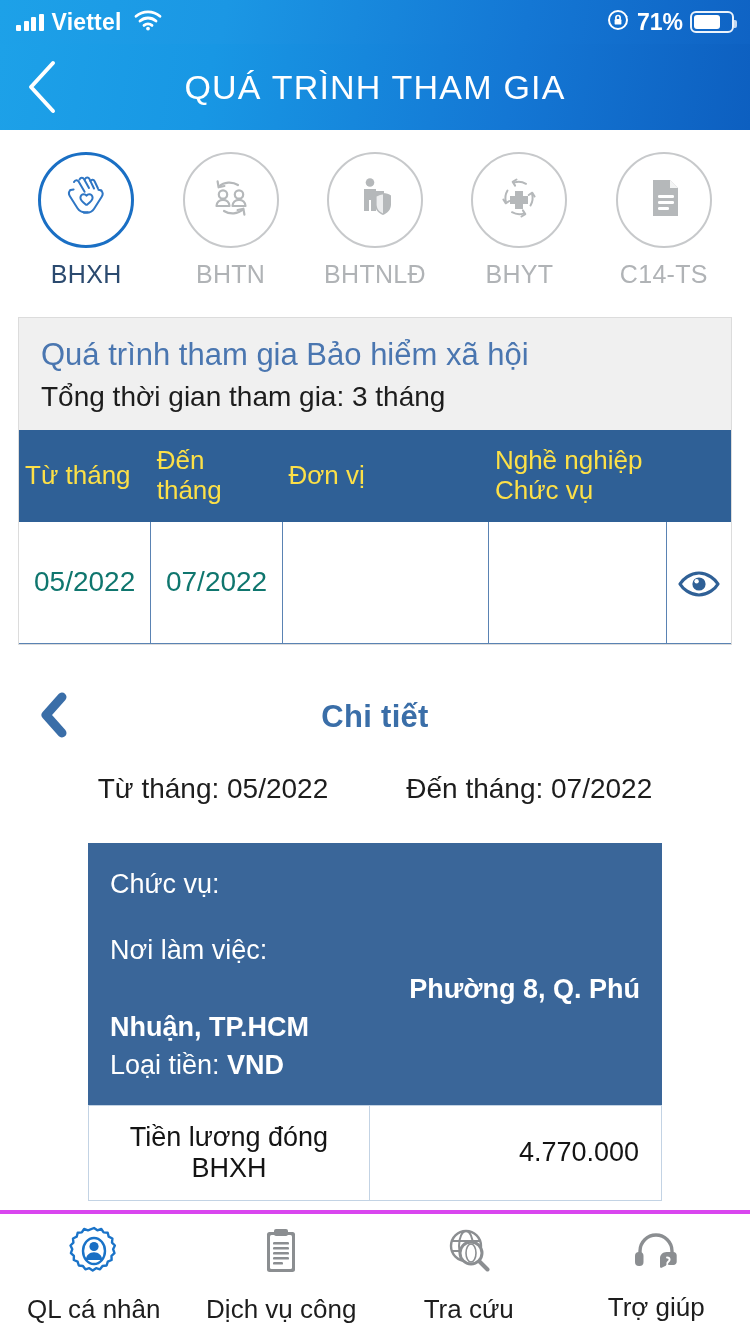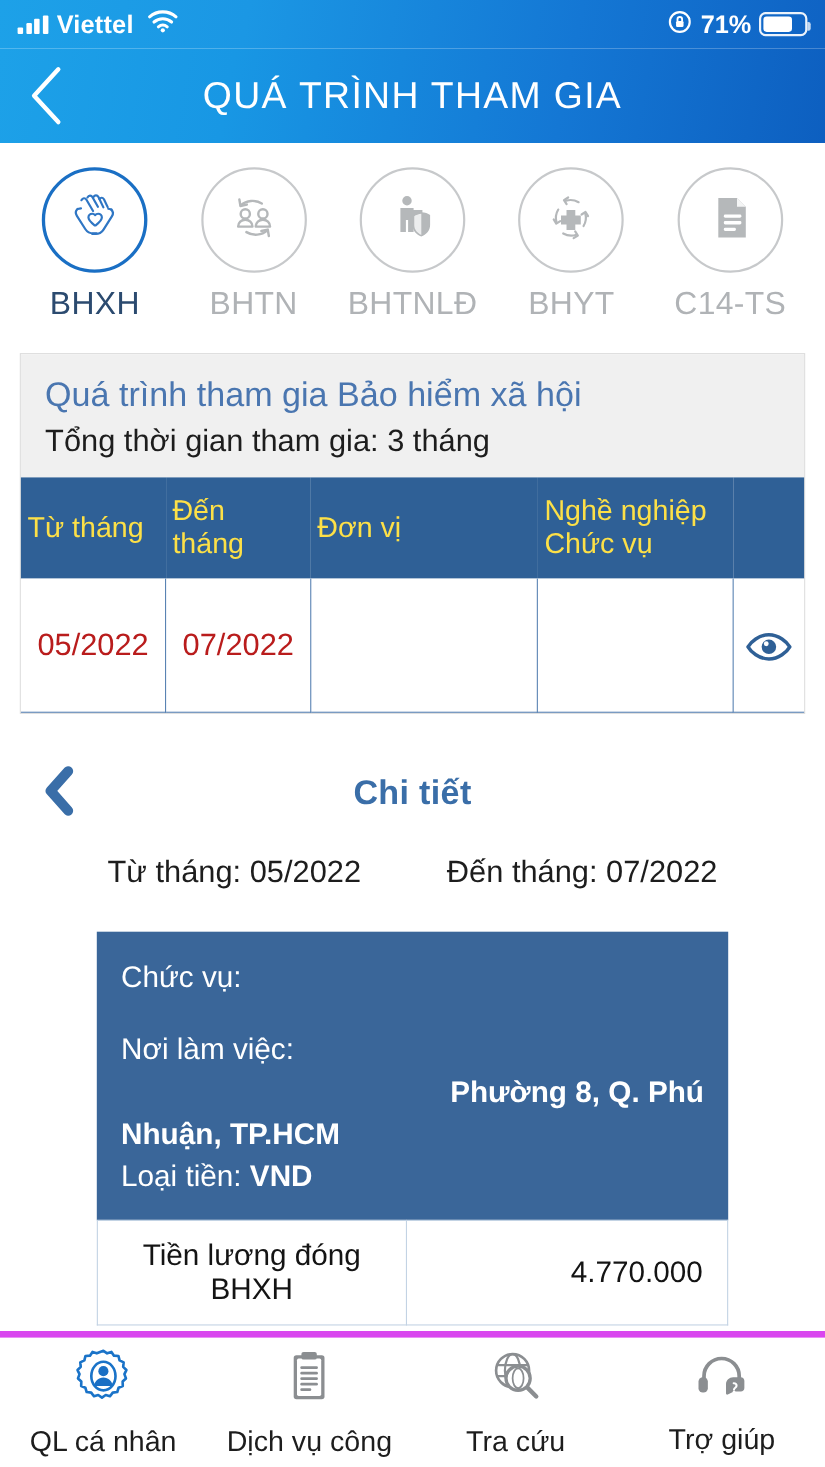--- a/index.html
+++ b/index.html
@@ -78,21 +78,21 @@
     background: #ffffff; flex: 0 0 auto;
   }
   .cat { flex: 1; display: flex; flex-direction: column; align-items: center; gap: 12px; }
   .cat-circle {
     width: 96px; height: 96px; border-radius: 50%;
     border: 2px solid #c7c9cb;
     display: flex; align-items: center; justify-content: center;
     background: #ffffff;
   }
   .cat.active .cat-circle { border-color: #1a6fc4; border-width: 3px; }
-  .cat-label { font-size: 29px; color: #b0b3b6; letter-spacing: .3px; }
+  .cat-label { font-size: 25px; color: #b0b3b6; letter-spacing: .3px; }
   .cat.active .cat-label { color: #2b4a6f; }
 
   
   .main { flex: 1 1 auto; overflow: hidden; background: #ffffff; padding: 0; }
 
   
   .pcard {
     margin: 12px 18px 0 18px;
     border: 1px solid #dcdcdc;
     background: #ffffff;
@@ -106,21 +106,21 @@
     background: #2f6096; color: #fde047;
     font-size: 26px; font-weight: 400; line-height: 1.15;
     padding: 16px 6px; text-align: left; vertical-align: middle;
     border: none;
     margin-left: 31px;
   }
   table.ptable tbody td {
     border: 1px solid #5a83b3;
     border-top: none;
     height: 122px; text-align: center; vertical-align: middle;
-    font-size: 28px; color: #b91c1c; background: #ffffff;
+    font-size: 28px; color: #0f766e; background: #ffffff;
   }
   table.ptable tbody td:first-child { border-left: none; }
   table.ptable tbody td:last-child { border-right: none; }
   .eye-cell svg { display: inline-block; vertical-align: middle; }
 
   
   .detail { margin-top: 42px; padding: 0 18px; }
   .detail-head { position: relative; height: 60px; display: flex; align-items: center; }
   .detail-back { width: 70px; display: flex; align-items: center; justify-content: center; }
   .detail-title {
@@ -151,21 +151,21 @@
   table.stable td {
     border: 1px solid #c3d3e4;
     padding: 16px 22px; font-size: 27px; color: #141414; background: #ffffff;
   }
   table.stable td.k { text-align: center; width: 49%; }
   table.stable td.v { text-align: right; }
 
   
   .bottomnav {
     flex: 0 0 auto; height: 124px;
-    border-top: 6px solid #d946ef;
+    border-top: 4px solid #d946ef;
     background: #ffffff;
     display: flex; align-items: center;
   }
   .bn-item {
     flex: 1; display: flex; flex-direction: column; align-items: center; gap: 10px;
   }
   .bn-label { font-size: 26px; color: #1d1d1d; }
   .bn-item.active .bn-label { color: #1d1d1d; }
 </style>
 </head>

